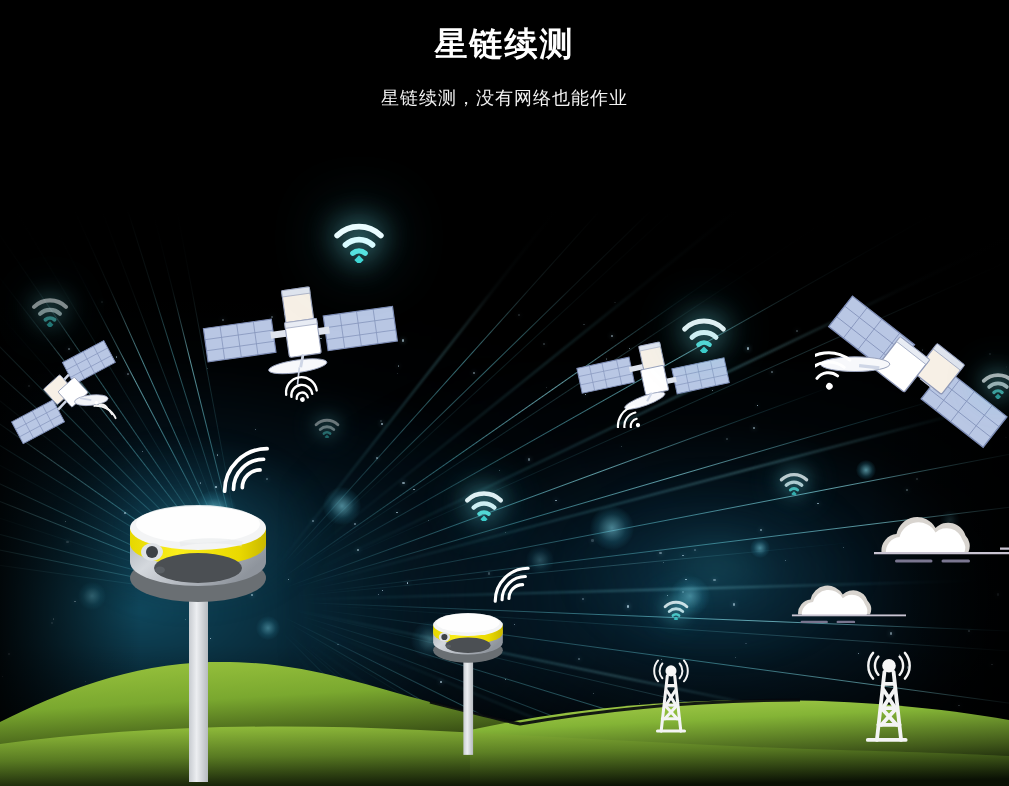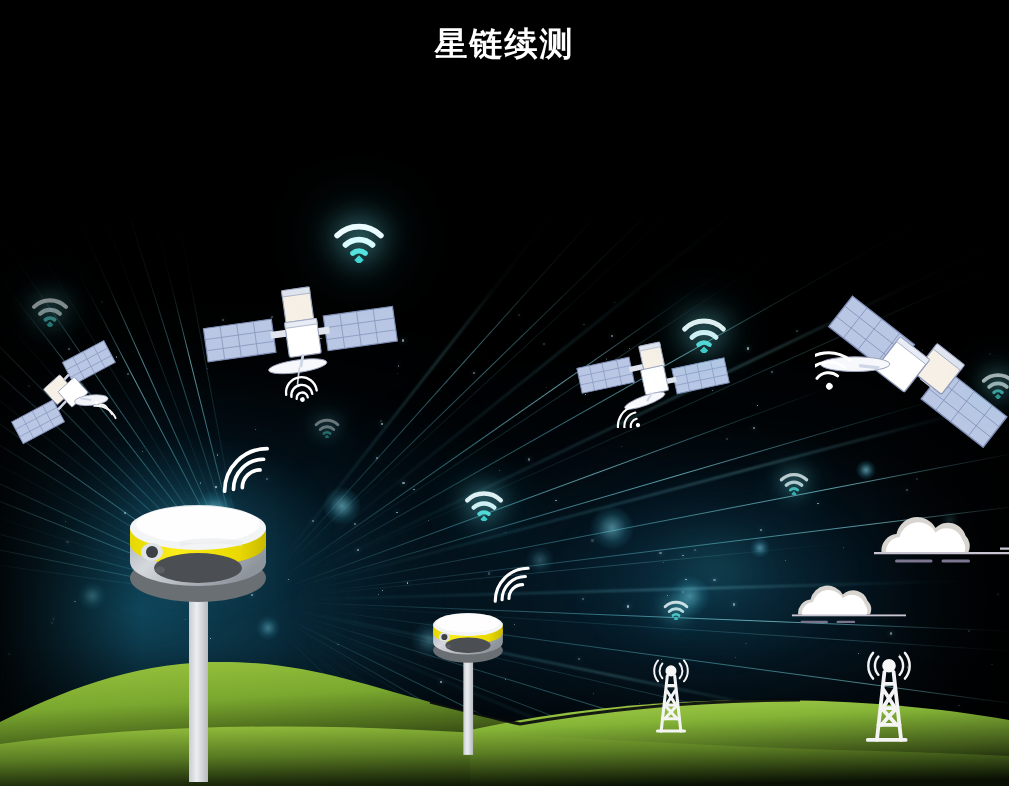--- a/index.html
+++ b/index.html
@@ -360,20 +360,21 @@
       <div class="spark" style="left: 856.149px; top: 460.149px; width: 19.7019px; height: 19.7019px; opacity: 0.61;"></div>
       <div class="spark" style="left: 255.972px; top: 615.972px; width: 24.0559px; height: 24.0559px; opacity: 0.41;"></div>
       <div class="spark" style="left: 410.6px; top: 620.6px; width: 38.8007px; height: 38.8007px; opacity: 0.35;"></div>
       <div class="spark" style="left: 939.64px; top: 509.64px; width: 20.7209px; height: 20.7209px; opacity: 0.28;"></div>
     </div>
   <div class="top-fade"></div>
   <div class="edge-fade"></div>
 
   <div class="header">
     <h1 class="title">星链续测</h1>
+    <p class="subtitle">星链续测，没有网络也能作业</p>
   </div>
 
   <svg class="ground" viewBox="0 0 1009 160" preserveAspectRatio="none">
     <defs>
       <linearGradient id="hillA" x1="0" y1="0" x2="0.25" y2="1">
         <stop offset="0%" stop-color="#9cc63f"></stop>
         <stop offset="38%" stop-color="#7aa82f"></stop>
         <stop offset="72%" stop-color="#3d5516"></stop>
         <stop offset="100%" stop-color="#0b1205"></stop>
       </linearGradient>

